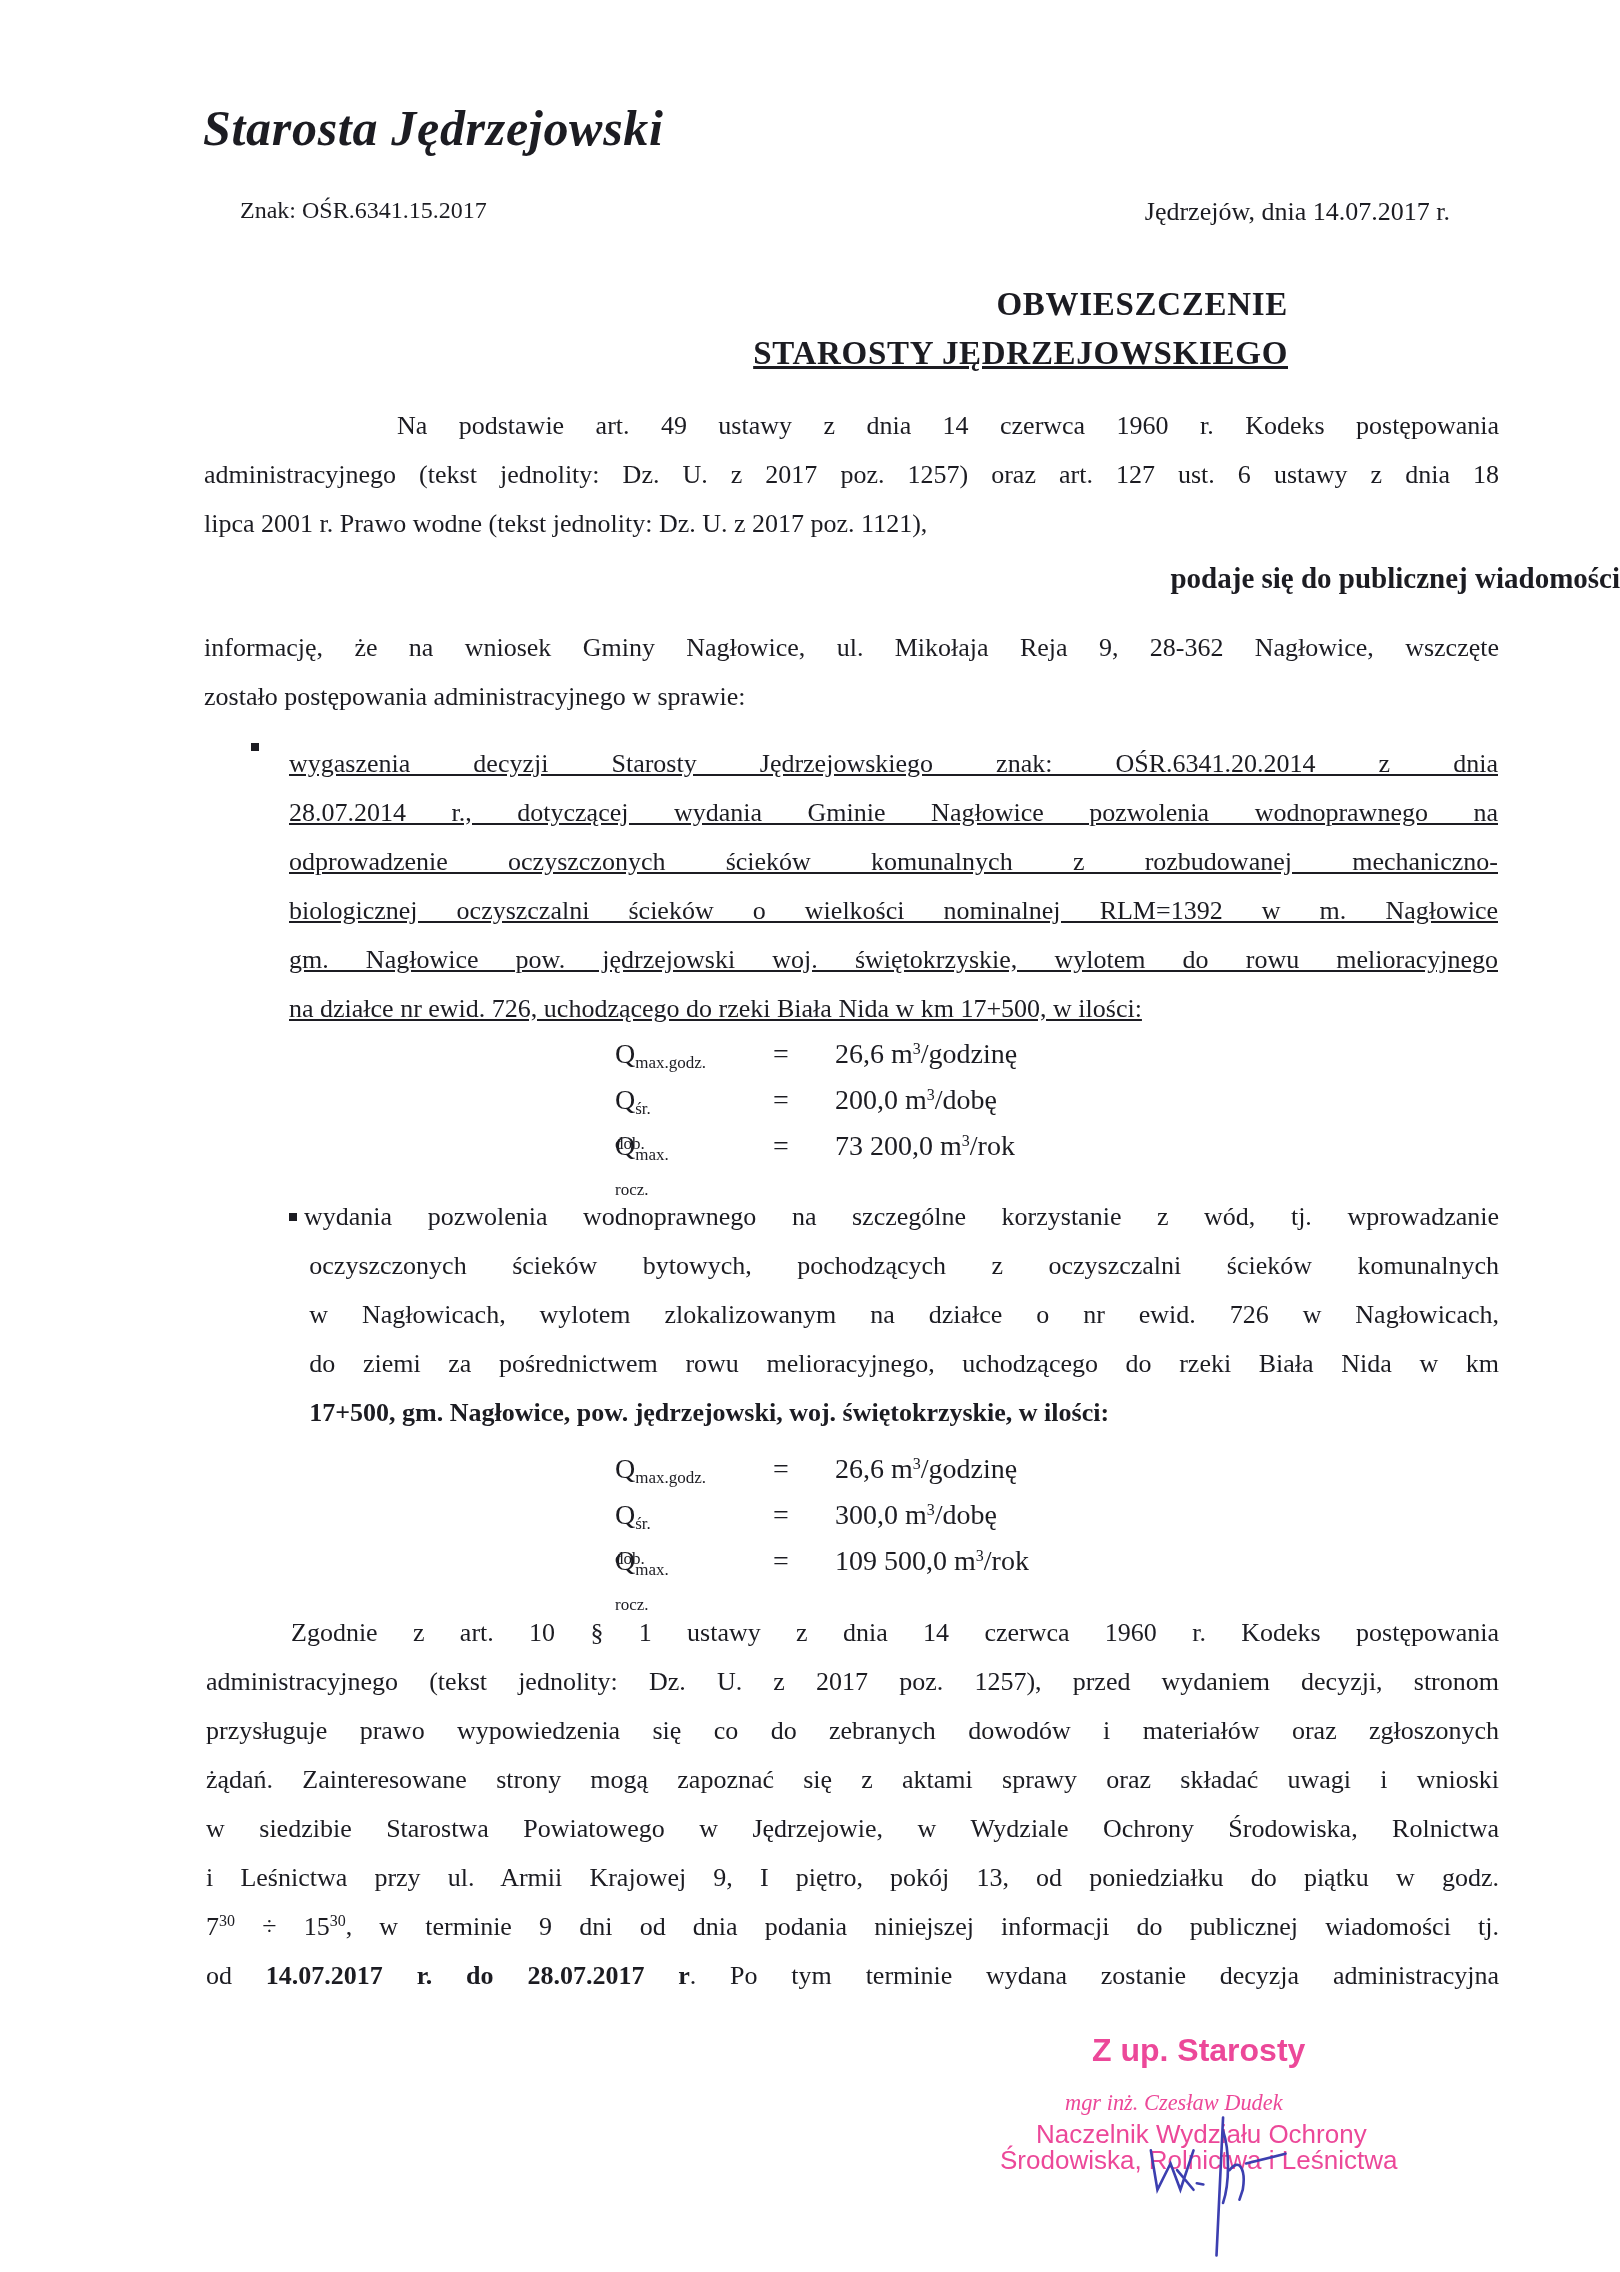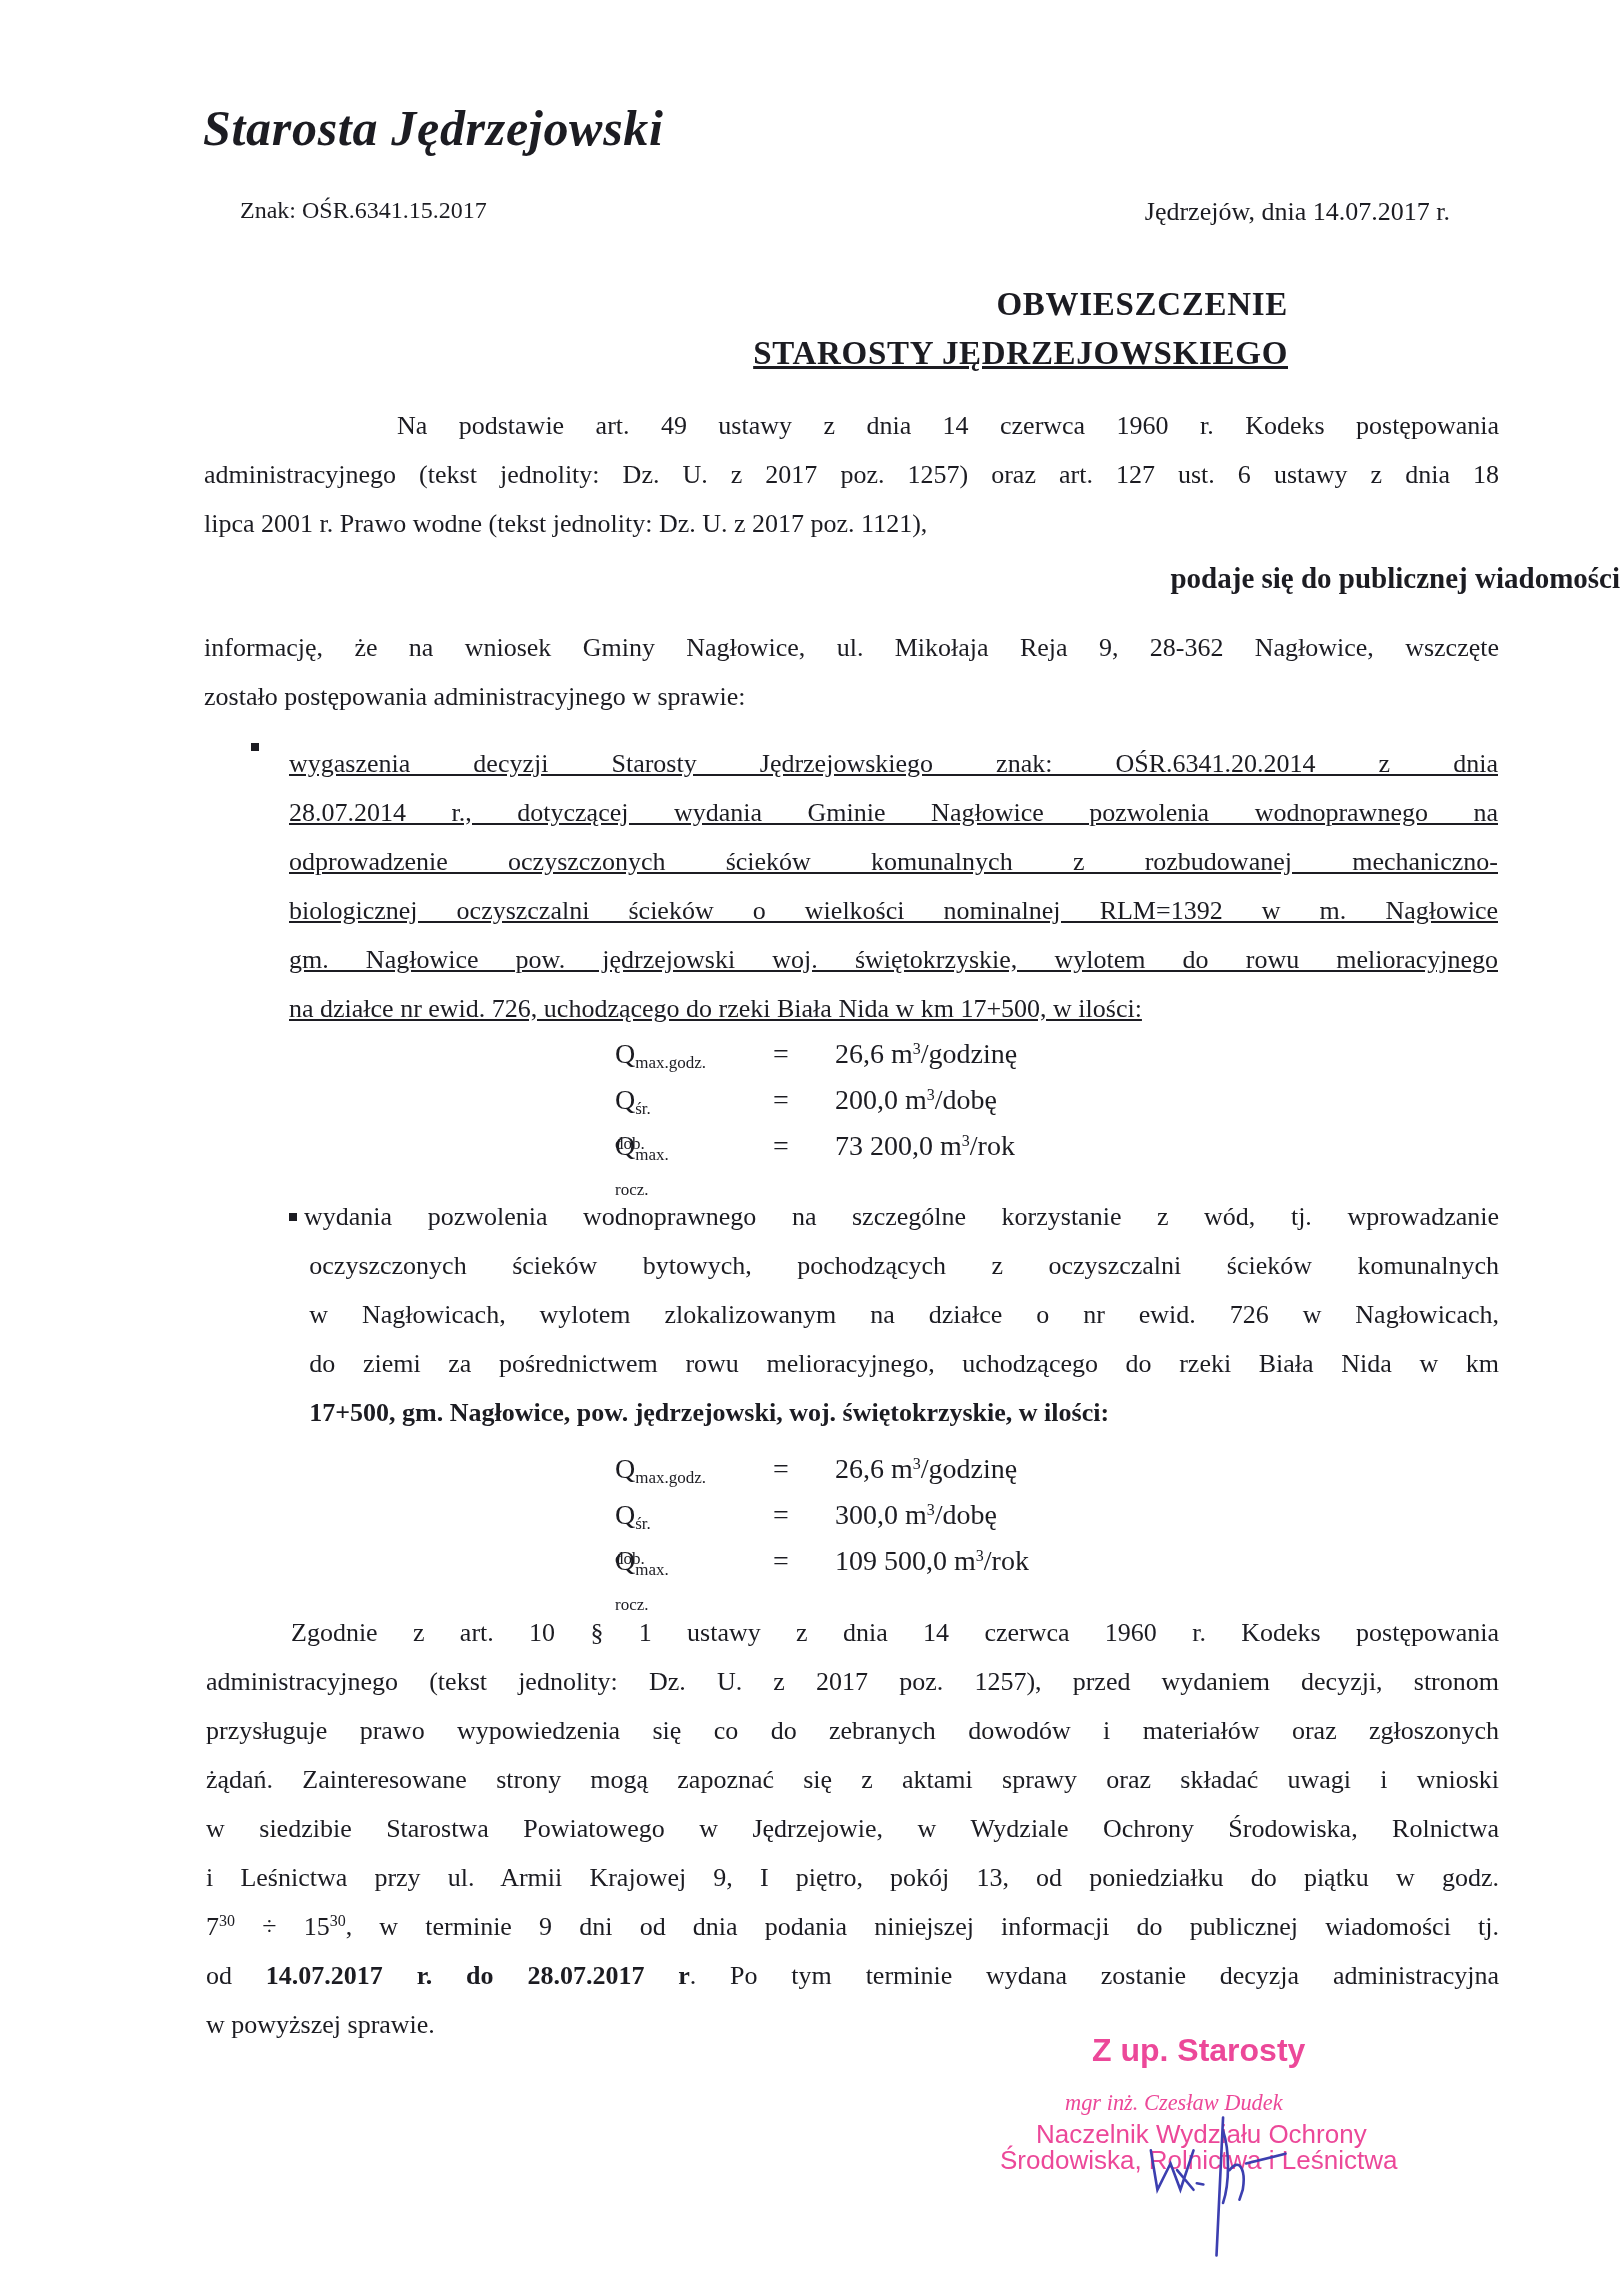--- a/index.html
+++ b/index.html
@@ -114,21 +114,20 @@
 
   <div class="para" style="top:1608px; left:206px; width:1293px;">
     <span class="line" style="padding-left:85px;">Zgodnie z art. 10 § 1 ustawy z dnia 14 czerwca 1960 r. Kodeks postępowania</span>
     <span class="line">administracyjnego (tekst jednolity: Dz. U. z 2017 poz. 1257), przed wydaniem decyzji, stronom</span>
     <span class="line">przysługuje prawo wypowiedzenia się co do zebranych dowodów i materiałów oraz zgłoszonych</span>
     <span class="line">żądań. Zainteresowane strony mogą zapoznać się z aktami sprawy oraz składać uwagi i wnioski</span>
     <span class="line">w siedzibie Starostwa Powiatowego w Jędrzejowie, w Wydziale Ochrony Środowiska, Rolnictwa</span>
     <span class="line">i Leśnictwa przy ul. Armii Krajowej 9, I piętro, pokój 13, od poniedziałku do piątku w godz.</span>
     <span class="line"><span>7</span><sup>30</sup><span> ÷ </span><span>15</span><sup>30</sup><span>, w terminie 9 dni od dnia podania niniejszej informacji do publicznej wiadomości tj.</span></span>
     <span class="line"><span>od </span><b>14.07.2017 r. do 28.07.2017 r</b><span>. Po tym terminie wydana zostanie decyzja administracyjna</span></span>
-    <span class="line last">w powyższej sprawie.</span>
   </div>
 
   <div class="stamp stamp-title">Z up. Starosty</div>
   <div class="stamp stamp-name">mgr inż. Czesław Dudek</div>
   <div class="stamp stamp-l1">Naczelnik Wydziału Ochrony</div>
   <div class="stamp stamp-l2">Środowiska, Rolnictwa i Leśnictwa</div>
 
   <svg class="signature" viewBox="0 0 260 230">
     <path d="M30 60 L40 120 L60 80 L75 120 L95 60 M70 90 L95 120 M100 110 L110 112" fill="none" stroke="#3c3fb0" stroke-width="4" stroke-linecap="round"></path>
     <path d="M140 10 L130 220 M140 30 C150 60 150 110 140 140 M150 90 C165 70 175 90 170 120 L165 135 M175 80 L235 65" fill="none" stroke="#3c3fb0" stroke-width="4" stroke-linecap="round"></path>

